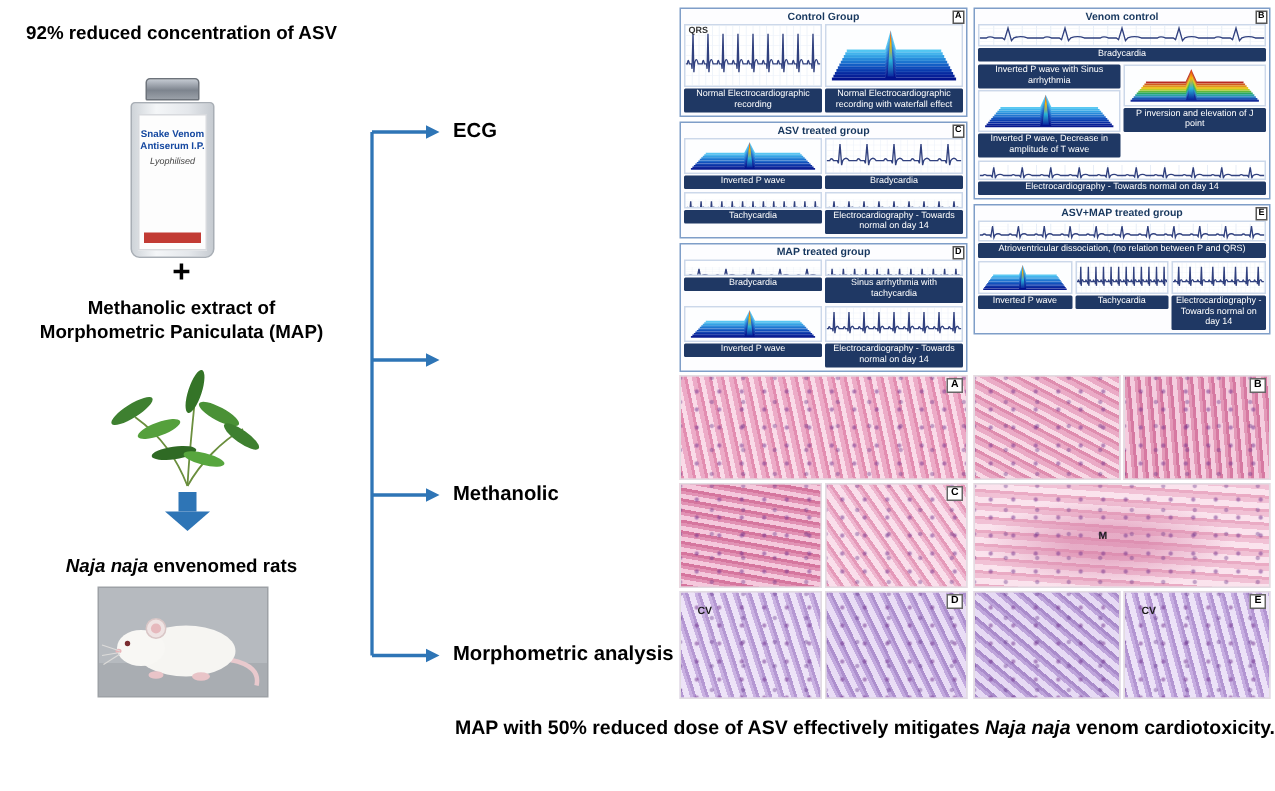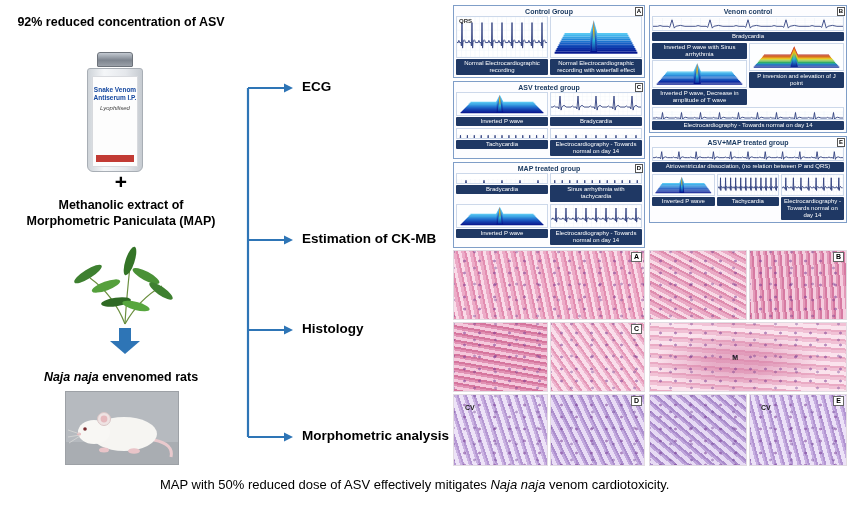--- a/index.html
+++ b/index.html
@@ -63,21 +63,21 @@
   .hp2{background-color:#eaa9c3;background-image:repeating-linear-gradient(10deg,rgba(205,96,142,.7) 0 2px,rgba(246,204,223,.9) 2px 5px,rgba(220,130,170,.6) 5px 7px)}
   .hp3{background-color:#f4cbdc;background-image:repeating-linear-gradient(55deg,rgba(222,132,170,.7) 0 2px,rgba(250,224,236,.92) 2px 6px,rgba(234,164,196,.55) 6px 8px)}
   .hp4{background-color:#f0c3d4;background-image:repeating-linear-gradient(28deg,rgba(216,120,160,.72) 0 2px,rgba(249,219,231,.92) 2px 5px,rgba(230,150,186,.55) 5px 8px)}
   .hp5{background-color:#e9b0c7;background-image:repeating-linear-gradient(85deg,rgba(206,98,146,.7) 0 2px,rgba(246,208,225,.9) 2px 5px,rgba(222,134,172,.55) 5px 7px)}
   .hp6{background-color:#f6d6e2;background-image:radial-gradient(ellipse at 45% 58%,rgba(210,118,160,.5) 0 16%,rgba(210,118,160,0) 55%),repeating-linear-gradient(4deg,rgba(226,142,176,.6) 0 2px,rgba(251,228,238,.92) 2px 6px,rgba(236,172,200,.5) 6px 9px)}
   .hv1{background-color:#e3d6f1;background-image:repeating-linear-gradient(72deg,rgba(150,110,190,.6) 0 2px,rgba(238,228,248,.92) 2px 6px,rgba(176,140,210,.5) 6px 8px)}
   .hv2{background-color:#dccdee;background-image:repeating-linear-gradient(64deg,rgba(142,102,184,.6) 0 2px,rgba(234,222,246,.92) 2px 6px,rgba(168,132,206,.5) 6px 8px)}
   .hv3{background-color:#d9c9ec;background-image:repeating-linear-gradient(40deg,rgba(138,98,180,.6) 0 2px,rgba(232,220,245,.9) 2px 6px,rgba(164,128,202,.5) 6px 8px)}
   .hv4{background-color:#e1d3f2;background-image:repeating-linear-gradient(75deg,rgba(148,108,188,.6) 0 2px,rgba(237,227,248,.92) 2px 6px,rgba(172,136,208,.5) 6px 8px)}
 
-  #caption{left:160px;top:477px;width:690px;text-align:left;font-weight:normal;font-size:13px}
+  #caption{left:160px;top:477px;width:690px;text-align:right;font-weight:bold;font-size:13px}
 </style>
 </head>
 <body>
 
 <div id="fig">
 
   <div id="asv-text" class="abs flow-text">
     <div>92% reduced concentration of ASV</div>
   </div>
 
@@ -151,22 +151,21 @@
       <polygon points="284,83.5 293,88 284,92.5" fill="#2E75B6"></polygon>
       <line x1="248" y1="240" x2="284" y2="240" stroke="#2E75B6" stroke-width="2.2"></line>
       <polygon points="284,235.5 293,240 284,244.5" fill="#2E75B6"></polygon>
       <line x1="248" y1="330" x2="284" y2="330" stroke="#2E75B6" stroke-width="2.2"></line>
       <polygon points="284,325.5 293,330 284,334.5" fill="#2E75B6"></polygon>
       <line x1="248" y1="437" x2="284" y2="437" stroke="#2E75B6" stroke-width="2.2"></line>
       <polygon points="284,432.5 293,437 284,441.5" fill="#2E75B6"></polygon>
     </svg>
   <div id="branch-labels" class="abs">
       <div class="branch-label" style="top: 79px;">ECG</div>
-      <div class="branch-label" style="top: 231px;">Estimation of CK-MB</div>
-      <div class="branch-label" style="top: 321px;">Histology</div>
+      <div class="branch-label" style="top: 321px;">Methanolic</div>
       <div class="branch-label" style="top: 428px;">Morphometric analysis</div>
     </div>
 
   <div id="ecg-section" class="abs">
     <div id="ecg-col-left" class="ecg-col">
         <div class="ecg-panel">
           <div class="panel-title">Control Group</div>
           <div class="panel-letter">A</div>
           <div class="tiles">
             <div class="tile" style="width: calc(50% - 1px);">

